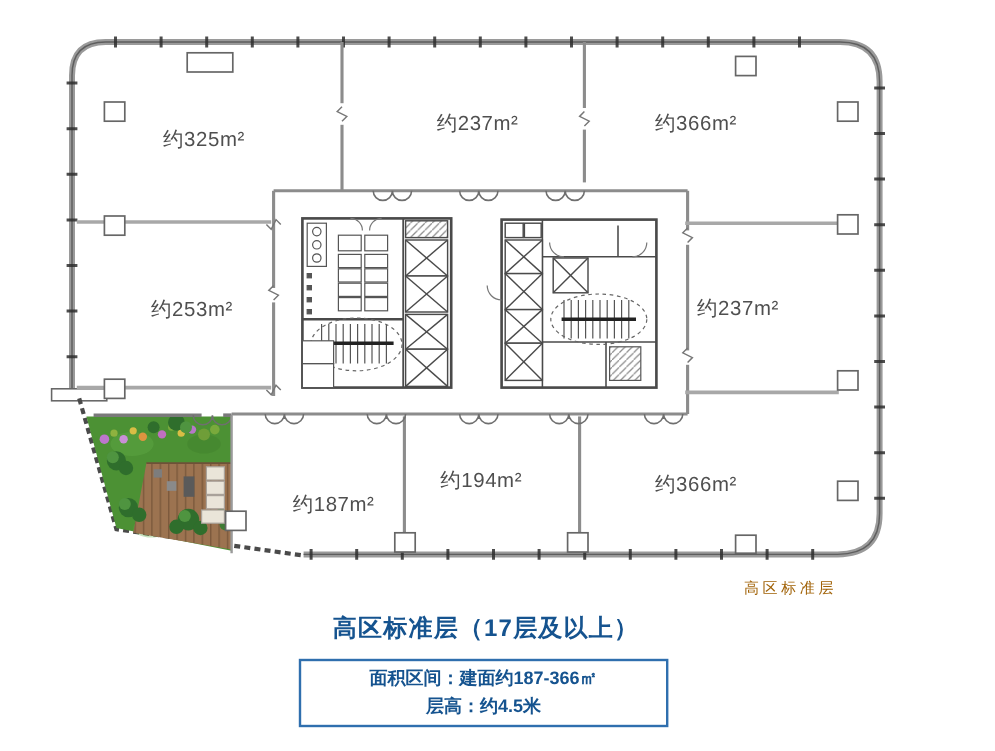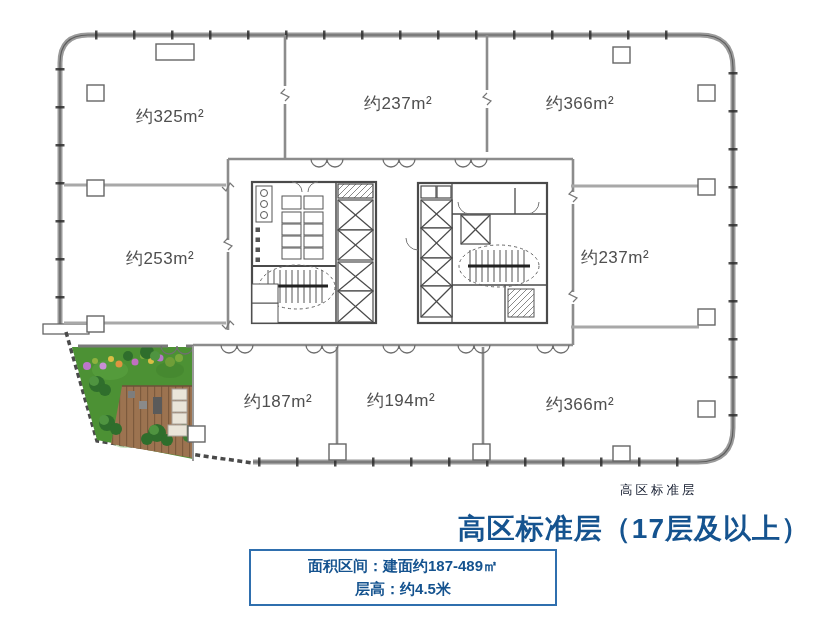--- a/index.html
+++ b/index.html
@@ -7,25 +7,25 @@
     position:relative;width:829px;height:626px;background:#ffffff;overflow:hidden;
     font-family:"Liberation Sans",sans-serif;
   }
   .plan-svg{position:absolute;left:0;top:0;}
   .room-label{
     position:absolute;transform:translate(-50%,-50%);
     font-size:17px;color:#4f4f4f;letter-spacing:.5px;white-space:nowrap;
   }
   .plan-note{
     position:absolute;left:620px;top:482px;
-    font-size:12.5px;color:#0f172a;letter-spacing:3px;white-space:nowrap;
+    font-size:12.5px;color:#a16207;letter-spacing:3px;white-space:nowrap;
   }
   .caption-title{
-    position:absolute;left:0;top:510px;width:810px;text-align:right;
-    font-size:28px;font-weight:bold;color:#15538f;letter-spacing:1px;
+    position:absolute;left:0;top:510px;width:810px;text-align:center;
+    font-size:20px;font-weight:bold;color:#15538f;letter-spacing:1px;
   }
   .info-box{
     position:absolute;left:249px;top:549px;width:308px;height:57px;
     border:2px solid #2f6fae;box-sizing:border-box;background:#fff;
     display:flex;flex-direction:column;align-items:center;justify-content:center;
     gap:3px;
   }
   .info-line{
     font-size:15px;font-weight:600;color:#15538f;line-height:1.35;white-space:nowrap;
   }
@@ -276,26 +276,26 @@
       <rect x="473" y="444" width="17" height="16"></rect>
       <rect x="188" y="426" width="17" height="16"></rect>
     </g>
   </svg>
 
   <div class="room-label" style="left:170px;top:116px">约325m²</div>
   <div class="room-label" style="left:398px;top:103px">约237m²</div>
   <div class="room-label" style="left:580px;top:103px">约366m²</div>
   <div class="room-label" style="left:160px;top:258px">约253m²</div>
   <div class="room-label" style="left:615px;top:257px">约237m²</div>
-  <div class="room-label" style="left:278px;top:401px">约187m²</div>
+  <div class="room-label" style="left:278px;top:420px">约187m²</div>
   <div class="room-label" style="left:401px;top:400px">约194m²</div>
   <div class="room-label" style="left:580px;top:404px">约366m²</div>
 
   <div class="plan-note">高区标准层</div>
 
   <div class="caption-title">高区标准层（17层及以上）</div>
 
   <div class="info-box">
-    <div class="info-line">面积区间：建面约187-489㎡</div>
+    <div class="info-line">面积区间：建面约187-366㎡</div>
     <div class="info-line">层高：约4.5米</div>
   </div>
 
 </div>
 
 </body></html>

